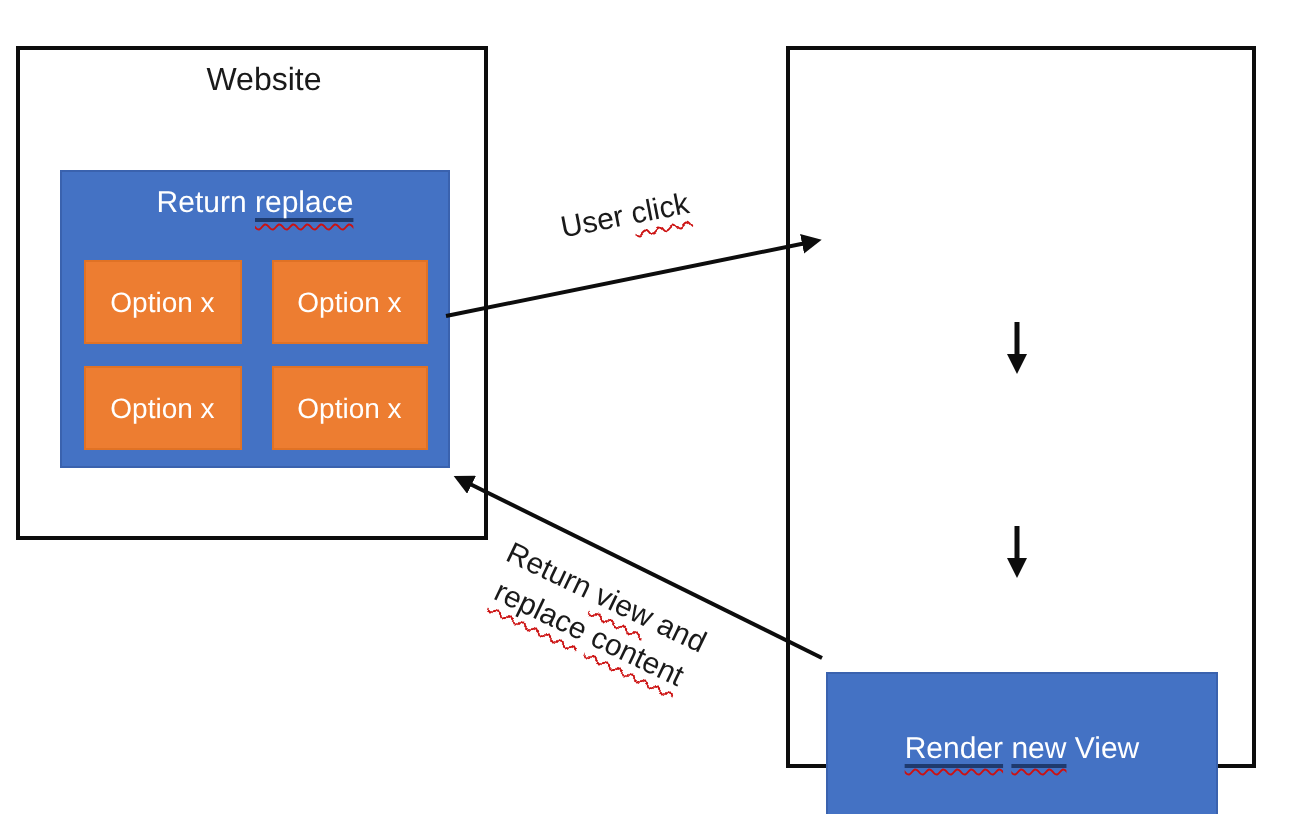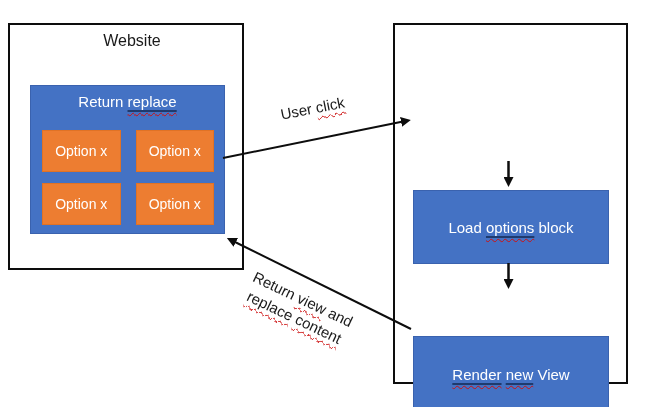--- a/index.html
+++ b/index.html
@@ -150,25 +150,20 @@
         <div class="option-box">
             <span>Option x</span>
           </div>
       </div>
     </div>
   </div>
 
   <div class="container-box" id="backend-box">
 
 
-    <div class="blue-node" id="load-node">
-      <span>
-        <span>Load </span><span class="sq-outer"><span class="sq-inner">options</span></span><span> block</span>
-      </span>
-    </div>
 
     <div class="blue-node" id="render-node">
       <span>
         <span class="sq-outer"><span class="sq-inner">Render</span></span><span> </span><span class="sq-outer"><span class="sq-inner">new</span></span><span> View</span>
       </span>
     </div>
   </div>
 
   <svg class="arrows-overlay" width="657" height="407" viewBox="0 0 657 407" xmlns="http://www.w3.org/2000/svg">
     <defs>

